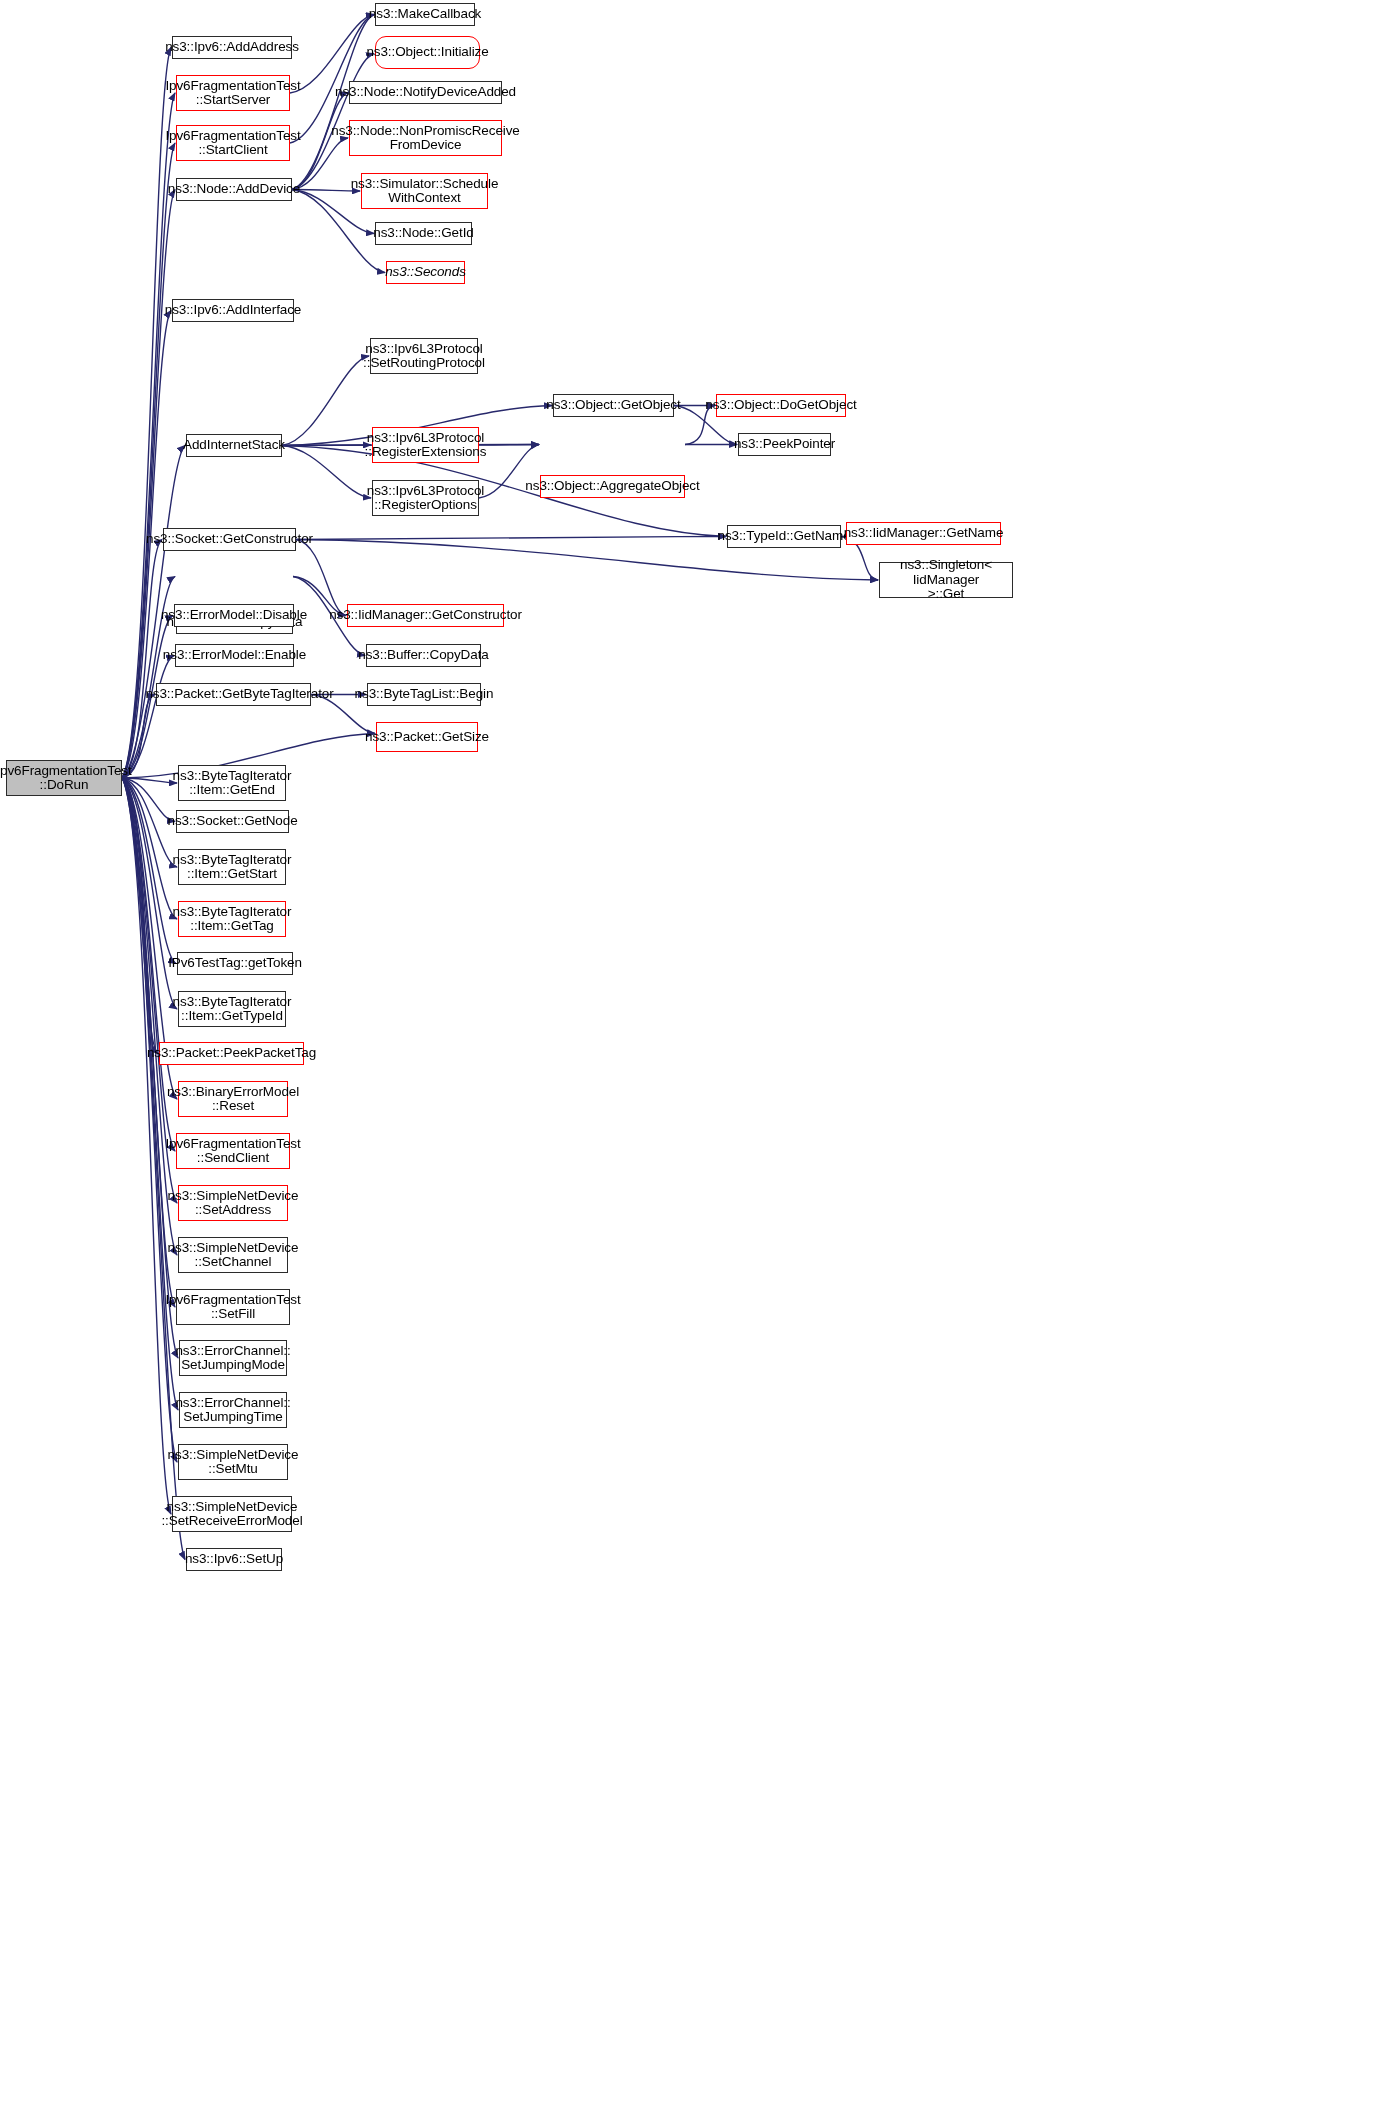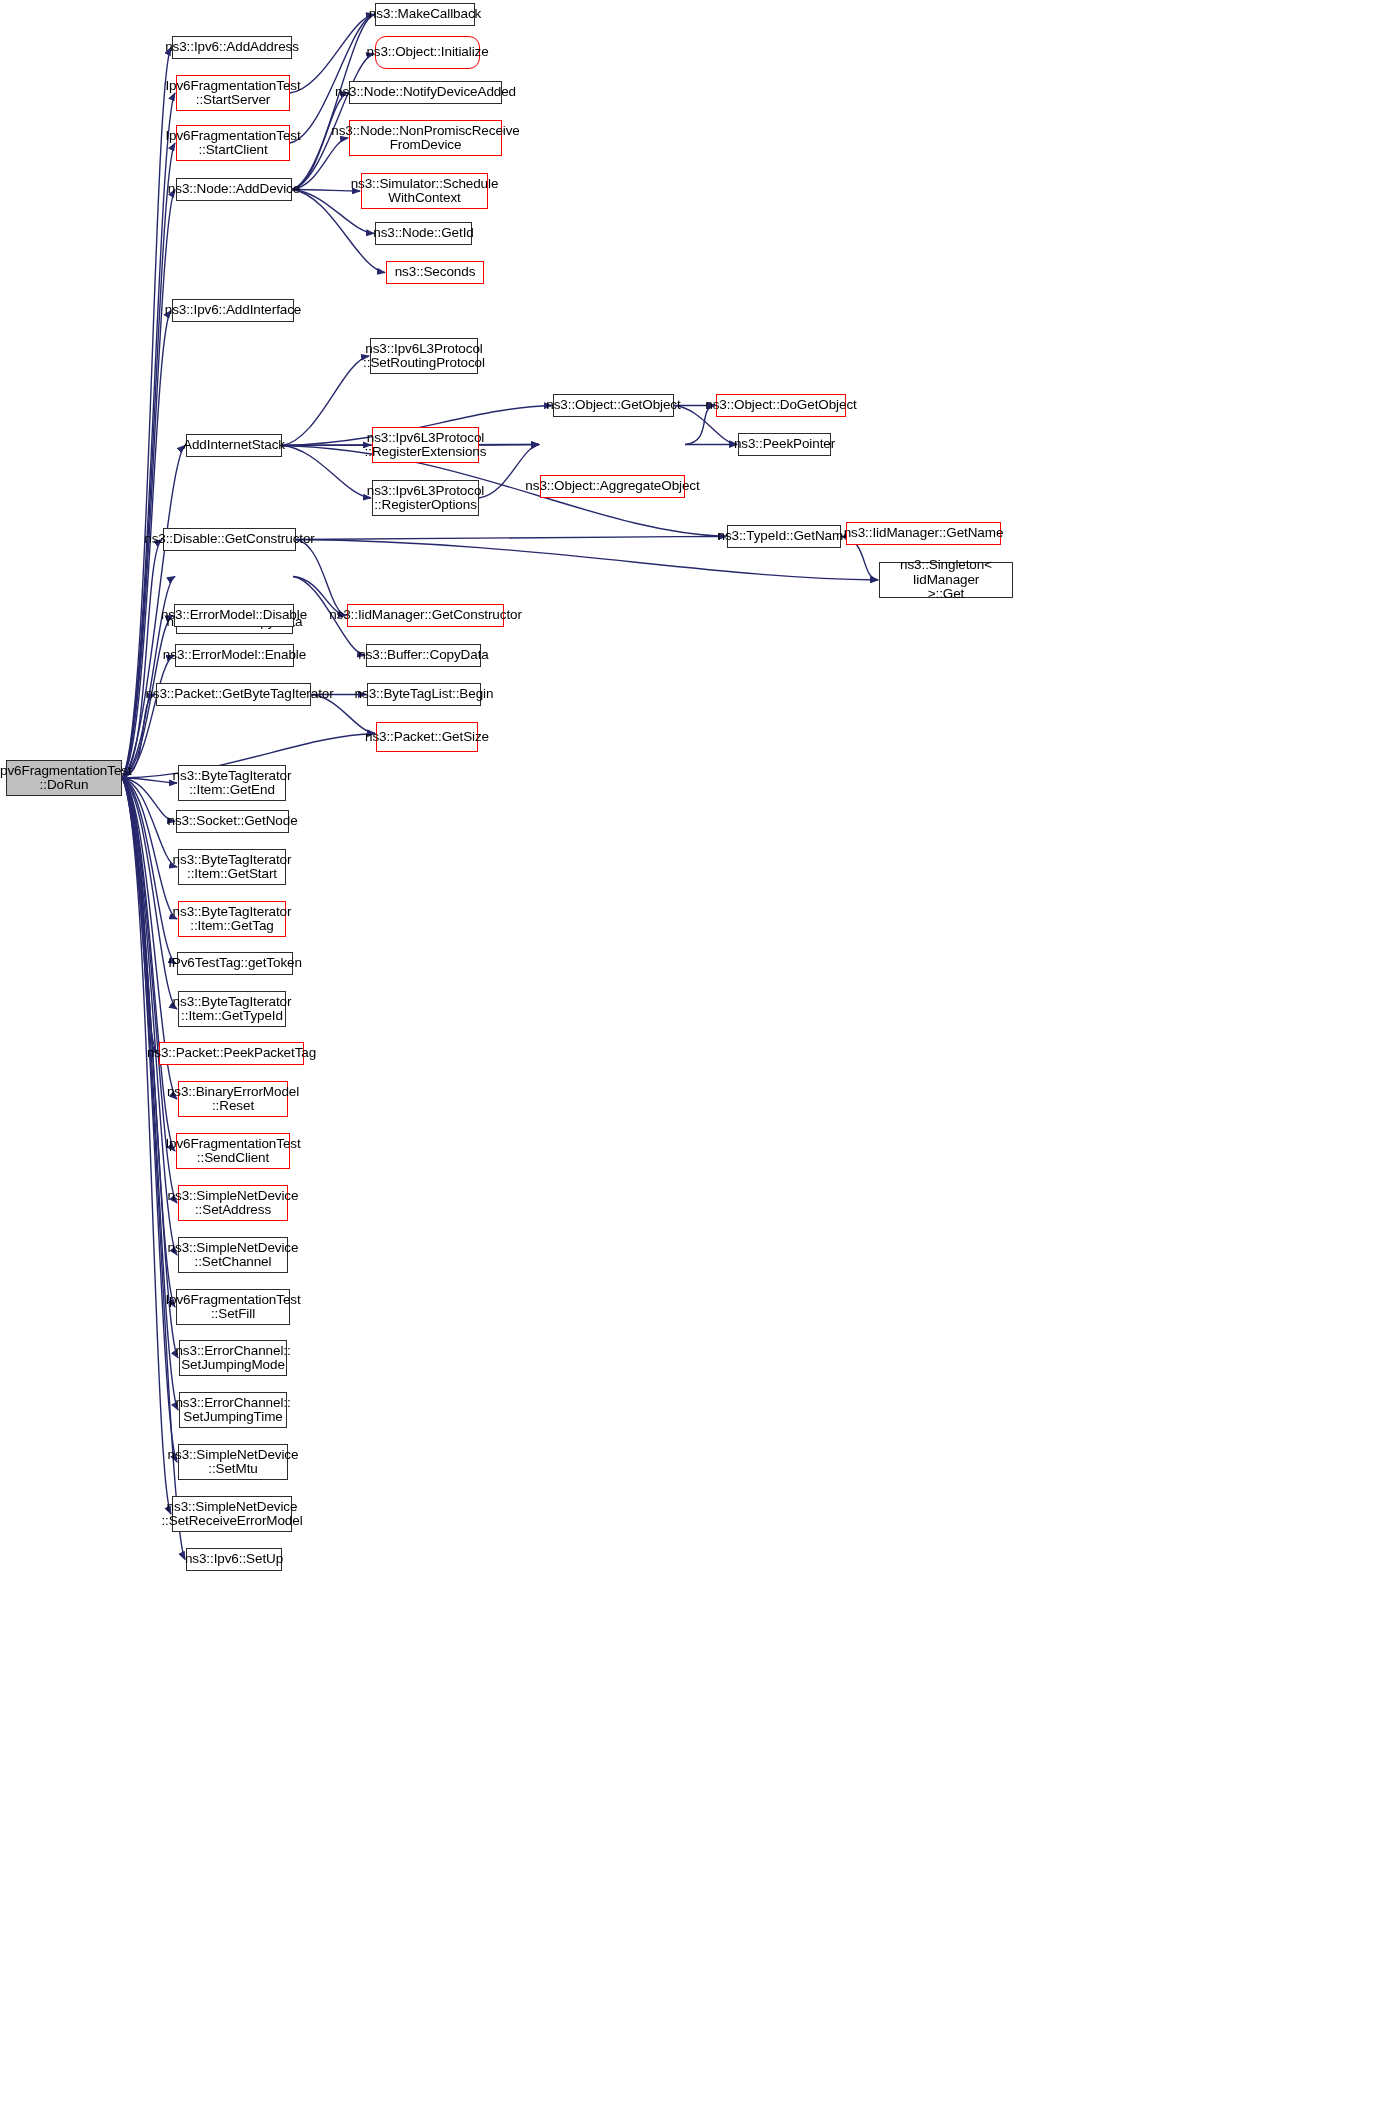--- a/index.html
+++ b/index.html
@@ -95,34 +95,34 @@
 ::StartClient</div>
       <div class="node" style="left: 176px; top: 178px; width: 116px; height: 23px;">ns3::Node::AddDevice</div>
       <div class="node" style="left: 375px; top: 3px; width: 100px; height: 23px;">ns3::MakeCallback</div>
       <div class="node red" style="left: 375px; top: 36px; width: 105px; height: 33px; border-radius: 11px;">ns3::Object::Initialize</div>
       <div class="node" style="left: 349px; top: 81px; width: 153px; height: 23px;">ns3::Node::NotifyDeviceAdded</div>
       <div class="node red" style="left: 349px; top: 120px; width: 153px; height: 36px;">ns3::Node::NonPromiscReceive
 FromDevice</div>
       <div class="node red" style="left: 361px; top: 173px; width: 127px; height: 36px;">ns3::Simulator::Schedule
 WithContext</div>
       <div class="node" style="left: 375px; top: 222px; width: 97px; height: 23px;">ns3::Node::GetId</div>
-      <div class="node red" style="left: 386px; top: 261px; width: 98px; height: 23px;">ns3::Seconds</div>
+      <div class="node red" style="left: 386px; top: 261px; width: 79px; height: 23px; font-style: italic;">ns3::Seconds</div>
       <div class="node" style="left: 172px; top: 299px; width: 122px; height: 23px;">ns3::Ipv6::AddInterface</div>
       <div class="node" style="left: 370px; top: 338px; width: 108px; height: 36px;">ns3::Ipv6L3Protocol
 ::SetRoutingProtocol</div>
       <div class="node" style="left: 186px; top: 434px; width: 96px; height: 23px;">AddInternetStack</div>
       <div class="node red" style="left: 372px; top: 427px; width: 107px; height: 36px;">ns3::Ipv6L3Protocol
 ::RegisterExtensions</div>
       <div class="node" style="left: 372px; top: 480px; width: 107px; height: 36px;">ns3::Ipv6L3Protocol
 ::RegisterOptions</div>
       <div class="node" style="left: 553px; top: 394px; width: 121px; height: 23px;">ns3::Object::GetObject</div>
       <div class="node red" style="left: 716px; top: 394px; width: 130px; height: 23px;">ns3::Object::DoGetObject</div>
       <div class="node red" style="left: 540px; top: 433px; width: 145px; height: 23px; margin-top: 42px;">ns3::Object::AggregateObject</div>
       <div class="node" style="left: 738px; top: 433px; width: 93px; height: 23px;">ns3::PeekPointer</div>
-      <div class="node" style="left: 163px; top: 528px; width: 133px; height: 23px;">ns3::Disable::GetConstructor</div>
+      <div class="node" style="left: 163px; top: 528px; width: 133px; height: 23px;">ns3::Socket::GetConstructor</div>
       <div class="node" style="left: 727px; top: 525px; width: 114px; height: 23px;">ns3::TypeId::GetName</div>
       <div class="node red" style="left: 846px; top: 522px; width: 155px; height: 23px;">ns3::IidManager::GetName</div>
       <div class="node" style="left: 879px; top: 562px; width: 134px; height: 36px;">ns3::Singleton&lt; IidManager
 &gt;::Get</div>
       <div class="node" style="left: 176px; top: 565px; width: 117px; height: 23px; margin-top: 46px;">ns3::Packet::CopyData</div>
       <div class="node" style="left: 174px; top: 604px; width: 120px; height: 23px;">ns3::ErrorModel::Disable</div>
       <div class="node red" style="left: 347px; top: 604px; width: 157px; height: 23px;">ns3::IidManager::GetConstructor</div>
       <div class="node" style="left: 175px; top: 644px; width: 119px; height: 23px;">ns3::ErrorModel::Enable</div>
       <div class="node" style="left: 366px; top: 644px; width: 115px; height: 23px;">ns3::Buffer::CopyData</div>
       <div class="node" style="left: 156px; top: 683px; width: 155px; height: 23px; padding-left: 16px;">ns3::Packet::GetByteTagIterator</div>

